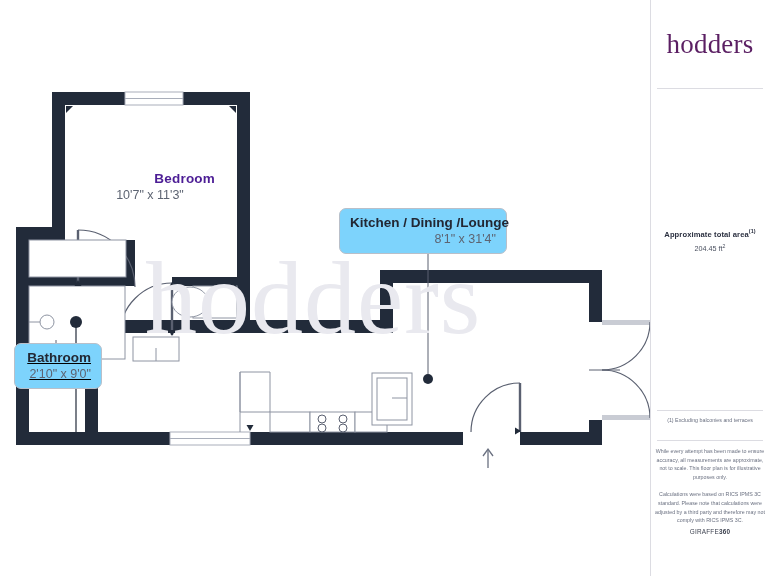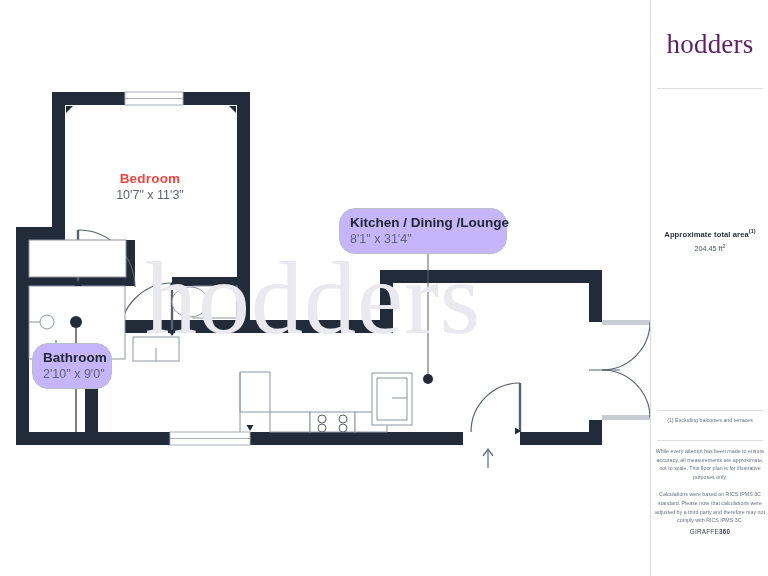--- a/index.html
+++ b/index.html
@@ -46,41 +46,42 @@
 
   
   .room-label-plain {
     position: absolute;
     text-align: center;
     z-index: 4;
   }
   .room-label-plain .rl-name {
     font-size: 13.5px;
     font-weight: bold;
-    color: #ef4444;
+    color: #4c1d95;
     letter-spacing: .2px;
     line-height: 17px;
     white-space: nowrap;
+    text-align: right;
   }
   .room-label-plain .rl-dim {
     font-size: 12.5px;
     color: #5d6472;
     line-height: 16px;
     white-space: nowrap;
   }
 
   
   .room-label-box {
     position: absolute;
     z-index: 5;
-    background: #c4b5fd;
+    background: #7dd3fc;
     border: 1px solid #b9bfc9;
-    border-radius: 16px;
+    border-radius: 7px;
     padding: 5px 10px 6px 10px;
-    text-align: left;
+    text-align: right;
     box-sizing: border-box;
   }
   .room-label-box .rl-name {
     font-size: 13.5px;
     font-weight: bold;
     color: #222733;
     line-height: 17px;
     white-space: nowrap;
   }
   .room-label-box .rl-dim {
@@ -323,21 +324,21 @@
     <div class="room-label-plain" style="left:85px; top:170px; width:130px;">
       <div class="rl-name">Bedroom</div>
       <div class="rl-dim">10'7" x 11'3"</div>
     </div>
 
     <div class="room-label-box" style="left:339px; top:208px; width:168px;">
       <div class="rl-name">Kitchen / Dining /Lounge</div>
       <div class="rl-dim">8'1" x 31'4"</div>
     </div>
 
-    <div class="room-label-box" style="left:32px; top:343px; width:80px;">
+    <div class="room-label-box" style="left:14px; top:343px; width:88px;text-decoration:underline;">
       <div class="rl-name">Bathroom</div>
       <div class="rl-dim">2'10" x 9'0"</div>
     </div>
 
   </div>
 
   <div id="sidebar">
     <div id="sidebar-inner">
 
       <div id="logo-block">

